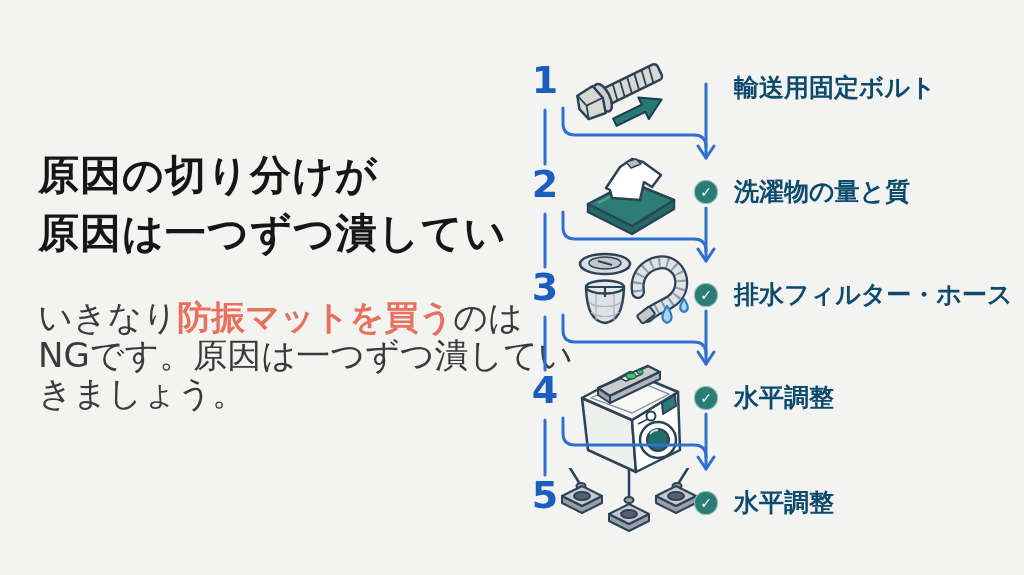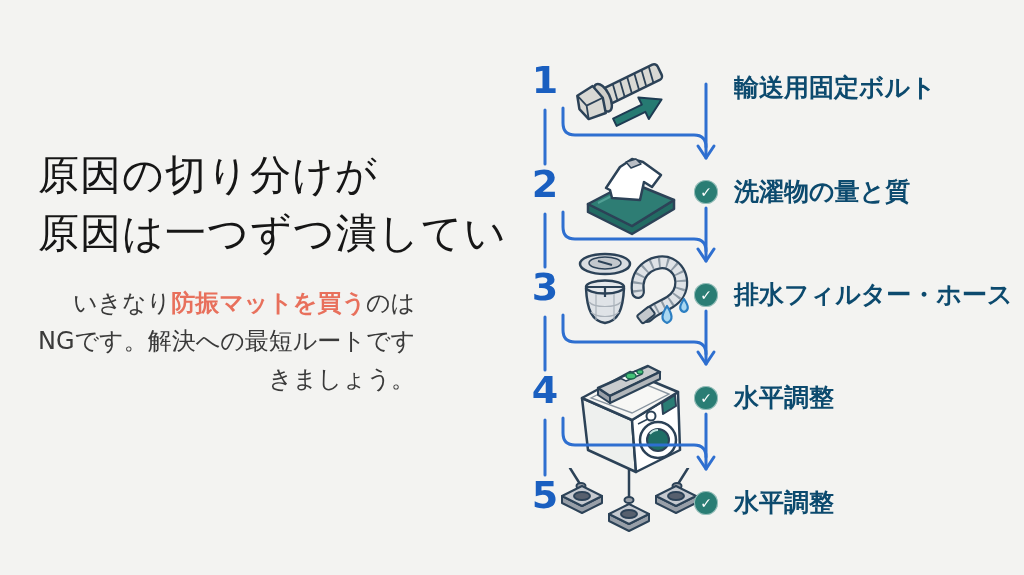--- a/index.html
+++ b/index.html
@@ -1,22 +1,22 @@
 <!DOCTYPE html>
 <html><head>
 <meta charset="utf-8">
 <style>
   html,body{margin:0;padding:0;background:#e9e9e7;}
   .stage{position:relative;width:1024px;height:575px;background:#f3f3f1;overflow:hidden;
          font-family:"DejaVu Sans",sans-serif;}
   
-  .headline{position:absolute;left:38px;top:146px;font-size:41px;font-weight:400;
+  .headline{position:absolute;left:38px;top:146px;font-size:41px;font-weight:700;
             color:#161616;line-height:58px;letter-spacing:1px;white-space:nowrap;}
-  .body-text{position:absolute;left:38px;top:284px;font-size:24px;color:#3a3a3a;
-             line-height:38px;white-space:nowrap;text-align:right;}
+  .body-text{position:absolute;left:38px;top:298px;font-size:34px;color:#3a3a3a;
+             line-height:38px;white-space:nowrap;}
   .hl{color:#e8705c;font-weight:700;}
   
   .panel{position:absolute;left:524px;top:30px;width:500px;height:545px;}
   .connectors{position:absolute;left:0;top:0;z-index:3;pointer-events:none;}
   .icon-wrap{position:absolute;z-index:1;}
   .step-num{position:absolute;left:-3px;width:48px;text-align:center;font-size:38px;
             font-weight:800;color:#1a5fc0;z-index:4;line-height:1;}
   .check{position:absolute;left:170px;width:24px;height:24px;border-radius:50%;
          background:#2a7d74;color:#ffffff;display:flex;align-items:center;justify-content:center;
          font-size:14px;font-weight:bold;z-index:4;box-shadow:0 0 0 1px rgba(255,255,255,.5) inset;}
@@ -29,21 +29,21 @@
 
 <div class="stage">
 
   <div class="headline">
     <div>原因の切り分けが</div>
     <div>原因は一つずつ潰してい</div>
   </div>
 
   <div class="body-text">
     <div><span>いきなり</span><span class="hl">防振マットを買う</span><span>のは</span></div>
-    <div>NGです。解決への最短ルートです</div>
+    <div>NGです。原因は一つずつ潰してい</div>
     <div>きましょう。</div>
   </div>
 
   <div class="panel">
 
     <svg class="connectors" width="500" height="545" viewBox="0 0 500 545">
       <g fill="none" stroke="#2e6fd0" stroke-width="3" stroke-linecap="round" stroke-linejoin="round">
 
         <path d="M21,80 L21,134"></path>
         <path d="M39,78 L39,93 Q39,105 51,105 L170,105 Q182,105 182,117"></path>

